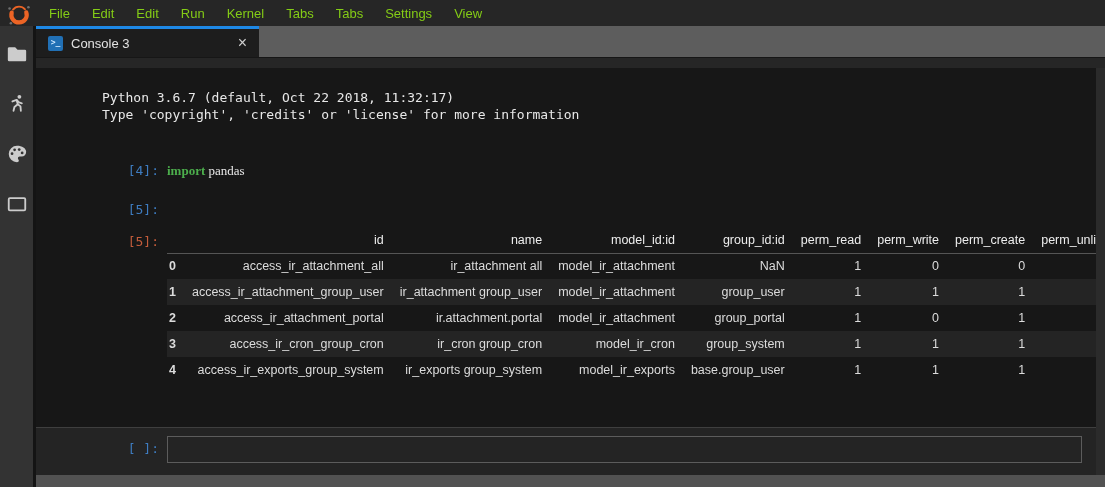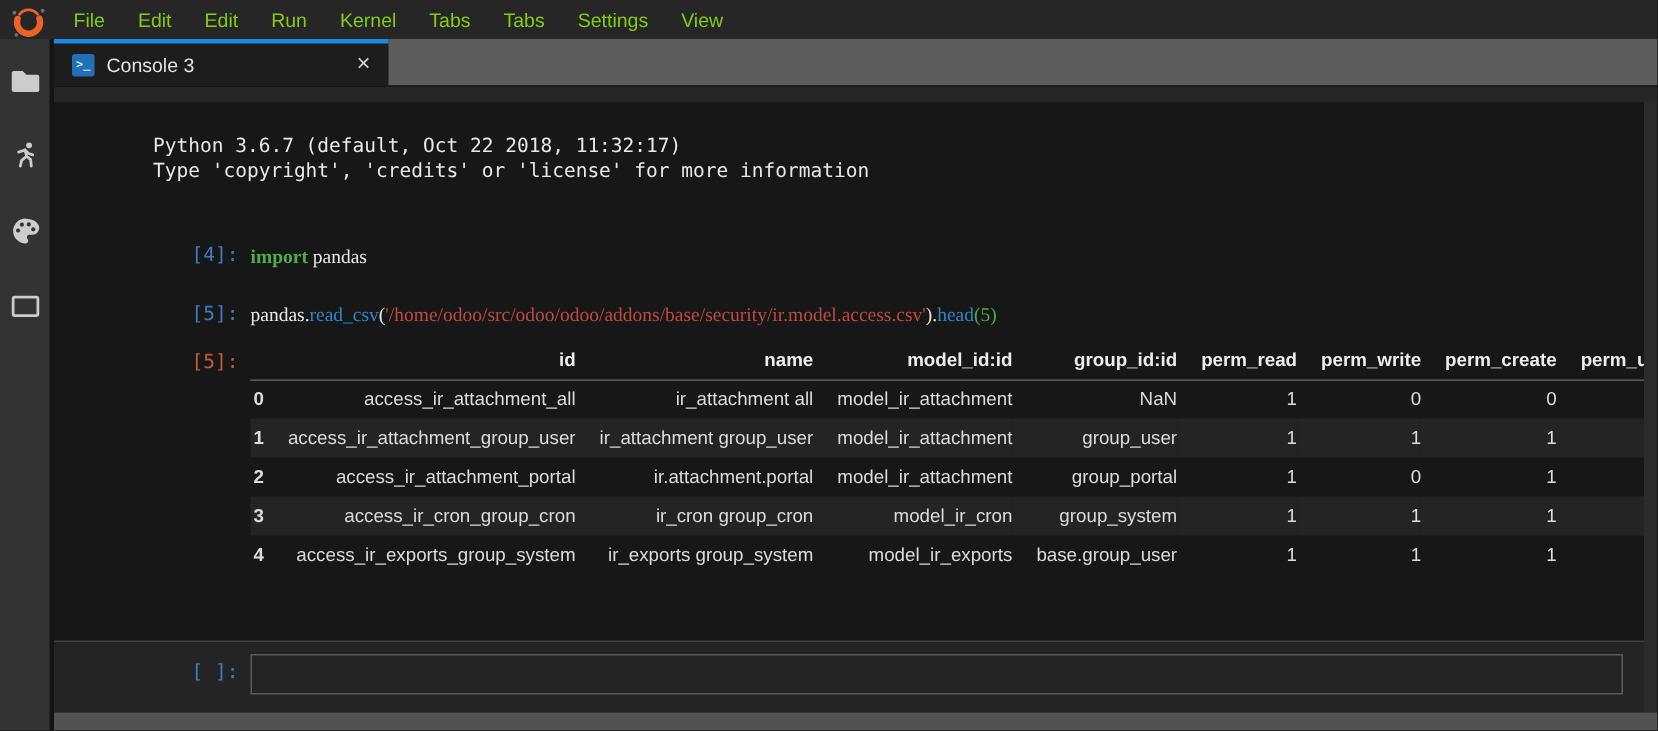--- a/index.html
+++ b/index.html
@@ -74,21 +74,21 @@
   .tk-number  { color:#4cae4c; }
 
   
   .output-row { display:flex; margin-top:11px; }
   .output-row .prompt { padding-top:4px; }
   .df {
     border-collapse:collapse; margin-left:8px;
     font-family:"Liberation Sans", sans-serif; font-size:12.5px; color:#dcdcdc;
   }
   .df th, .df td { text-align:right; padding:0 0 0 16px; height:26px; white-space:nowrap; font-weight:normal; }
-  .df thead th { font-weight:bold; color:#ededed; border-bottom:1px solid #555; height:24px; }
+  .df thead th { font-weight:normal; color:#ededed; border-bottom:1px solid #555; height:24px; }
   .df tbody tr:nth-child(even) { background:#242424; }
   .df th:first-child, .df td:first-child { text-align:left; padding-left:2px; font-weight:bold; }
   .df th:nth-child(2), .df td:nth-child(2) { min-width:166px; }
   .df th:nth-child(3), .df td:nth-child(3) { min-width:139px; }
   .df th:nth-child(4), .df td:nth-child(4) { min-width:112px; }
   .df th:nth-child(5), .df td:nth-child(5) { min-width:83px; }
   .df th:nth-child(6), .df td:nth-child(6) { min-width:62px; }
   .df th:nth-child(7), .df td:nth-child(7) { min-width:60px; }
   .df th:nth-child(8), .df td:nth-child(8) { min-width:65px; }
   .df th:nth-child(9), .df td:nth-child(9) { min-width:69px; }
@@ -173,21 +173,20 @@
     <div class="panel-body">
       <div class="console-scroll">
         <div class="banner"><div>Python 3.6.7 (default, Oct 22 2018, 11:32:17)</div><div>Type 'copyright', 'credits' or 'license' for more information</div></div>
         <div>
             <div class="cell cell-0">
               <span class="prompt in-prompt">[4]:</span>
               <span class="code"><span class="tk-keyword">import</span><span class="tk-plain"> pandas</span></span>
             </div>
             <div class="cell cell-1">
               <span class="prompt in-prompt">[5]:</span>
-              <span class="code"><span class="tk-plain">pandas.</span><span class="tk-func">read_csv</span><span class="tk-plain">(</span><span class="tk-string">'/home/odoo/src/odoo/odoo/addons/base/security/ir.model.access.csv'</span><span class="tk-plain">).</span><span class="tk-func">head</span><span class="tk-number">(5)</span></span>
             </div>
           </div>
         <div class="output-row">
           <span class="prompt out-prompt">[5]:</span>
           <table class="df">
             <thead>
                 <tr>
                   <th></th>
                   <th>id</th>
                   <th>name</th>

